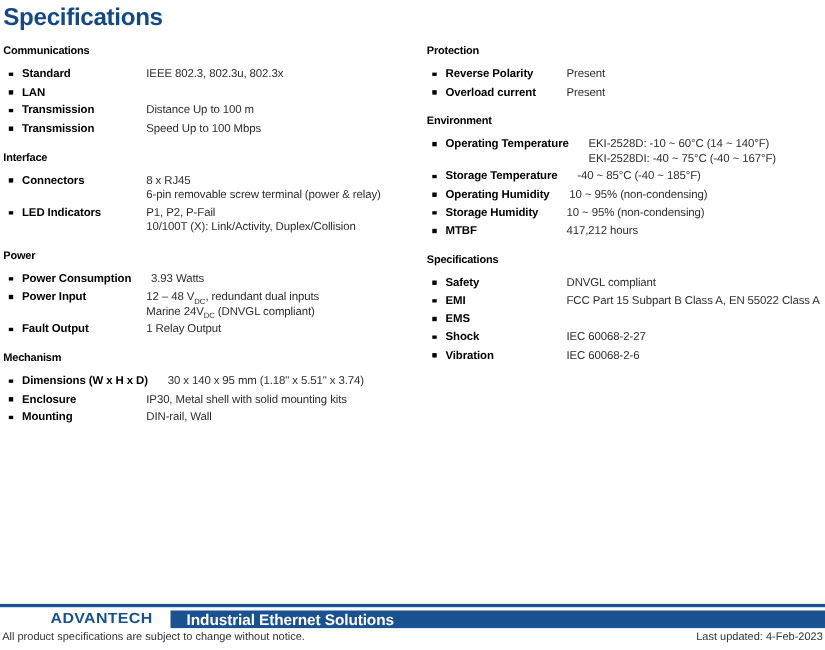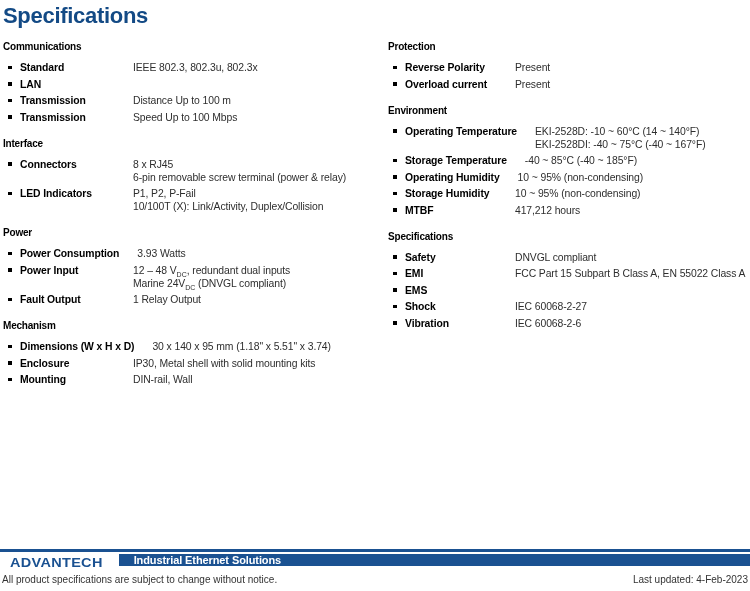--- a/index.html
+++ b/index.html
@@ -66,39 +66,39 @@
     padding-right: 18px;
   }
   .col-left  .label { min-width: 113px; }
   .col-right .label { min-width: 110px; }
   .value { flex: 1; color: #2e2e2e; }
   .value-line { white-space: nowrap; }
   .value-line sub { font-size: 7px; line-height: 0; letter-spacing: 0; }
 
   .footer { position: absolute; left: 0; right: 0; top: 546px; }
   .footer-rule { height: 2.5px; background: var(--banner-blue); }
-  .footer-bar { display: flex; align-items: flex-start; height: 17px; margin-top: 2.5px; }
+  .footer-bar { display: flex; align-items: center; height: 17px; margin-top: 2.5px; padding-left: 36px; }
   .logo {
     flex: 0 0 auto;
     display: flex; align-items: center;
     padding: 0 8px 0 10px;
     color: var(--banner-blue);
     font-weight: bold;
     font-size: 14.5px;
     letter-spacing: 0.3px;
     transform: scaleY(0.92);
   }
   .logo-sep { flex: 0 0 4px; background: var(--banner-blue); margin-right: 4px; }
   .banner {
     flex: 1;
     background: var(--banner-blue);
     color: #fff;
     display: flex; align-items: center;
     font-weight: bold;
-    font-size: 11px;
+    font-size: 14px;
     padding-left: 15px;
     letter-spacing: -0.1px;
   }
   .footer-notes {
     display: flex;
     justify-content: space-between;
     margin-top: 4px;
     padding: 0 2px;
     font-size: 10px;
     color: #333;

